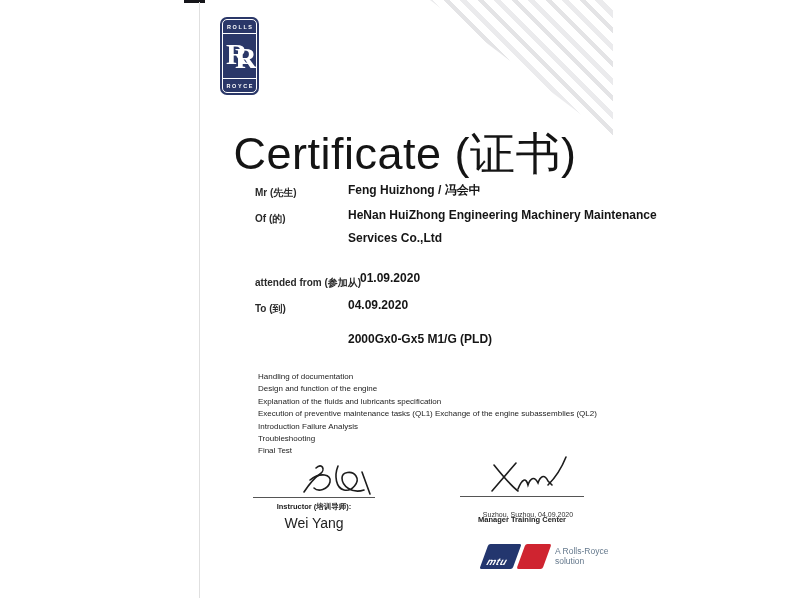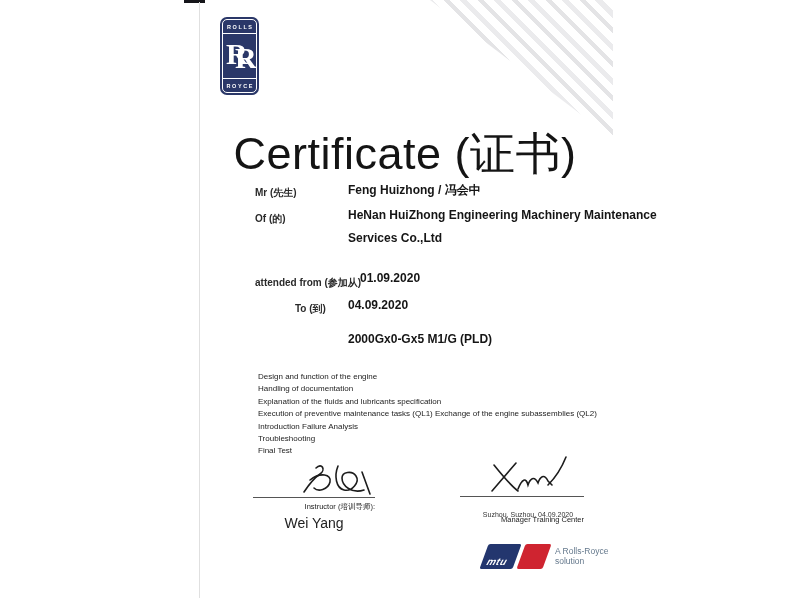--- a/index.html
+++ b/index.html
@@ -36,21 +36,21 @@
   .title{position:absolute;left:197px;top:124px;width:416px;text-align:center;font-size:45px;letter-spacing:0.5px;color:#141414;}
 
   .f-label{position:absolute;font-size:10px;color:#2a2a2a;font-weight:bold;}
   .f-value{position:absolute;font-size:12px;font-weight:bold;color:#151515;}
   .f-value.cjk{font-weight:400;font-size:12.5px;letter-spacing:1px;}
 
   .course-head{position:absolute;left:258px;top:351px;font-size:13px;font-weight:bold;color:#151515;}
   .course-list{position:absolute;left:258px;top:371px;font-size:8px;line-height:12.4px;color:#232323;}
 
   .sig-line{position:absolute;height:1px;background:#555;}
-  .sig-role{position:absolute;text-align:right;font-size:7.5px;font-weight:400;color:#222;}
+  .sig-role{position:absolute;text-align:center;font-size:7.5px;font-weight:700;color:#222;}
   .sig-name{position:absolute;text-align:center;font-size:14px;color:#222;}
   .sig-detail{position:absolute;text-align:center;font-size:7px;color:#333;}
   .sig-svg{position:absolute;}
 
   
   .mtu-blue{position:absolute;left:484px;top:544px;width:33px;height:25px;background:#23366e;transform:skewX(-20deg);border-radius:2px;}
   .mtu-red{position:absolute;left:521px;top:544px;width:26px;height:25px;background:#cf2430;transform:skewX(-20deg);border-radius:2px;}
   .mtu-text{position:absolute;left:5px;bottom:2px;color:#fff;font-size:10px;font-weight:bold;font-style:italic;letter-spacing:0.5px;}
   .tagline{position:absolute;left:555px;top:546px;font-size:8.5px;line-height:10px;color:#64788c;}
 </style>
@@ -79,28 +79,28 @@
   <div class="f-label" style="left:255px;top:186px;">Mr (先生)</div>
   <div class="f-value" style="left:348px;top:182px;">Feng Huizhong / 冯会中</div>
 
   <div class="f-label" style="left:255px;top:212px;">Of (的)</div>
   <div class="f-value" style="left:348px;top:208px;">HeNan HuiZhong Engineering Machinery Maintenance</div>
   <div class="f-value" style="left:348px;top:231px;">Services Co.,Ltd</div>
 
   <div class="f-label" style="left:255px;top:276px;">attended from (参加从)</div>
   <div class="f-value" style="left:360px;top:271px;">01.09.2020</div>
 
-  <div class="f-label" style="left:255px;top:302px;margin-left:40px;">To (到)</div>
+  <div class="f-label" style="left:255px;top:302px;">To (到)</div>
   <div class="f-value" style="left:348px;top:298px;">04.09.2020</div>
 
   <div class="f-value" style="left:348px;top:332px;">2000Gx0-Gx5 M1/G (PLD)</div>
 
   <div class="course-list">
+    <div>Handling of documentation</div>
     <div>Design and function of the engine</div>
-    <div>Handling of documentation</div>
     <div>Explanation of the fluids and lubricants specification</div>
     <div>Execution of preventive maintenance tasks (QL1) Exchange of the engine subassemblies (QL2)</div>
     <div>Introduction Failure Analysis</div>
     <div>Troubleshooting</div>
     <div>Final Test</div>
   </div>
 
   <svg class="sig-svg" style="left:280px;top:460px;" width="100" height="38" viewBox="0 0 100 38">
     <g fill="none" stroke="#1c1c1c" stroke-width="1.6" stroke-linecap="round">
       <path d="M36,8 C42,2 46,10 40,14 C34,18 28,26 24,32"></path>

